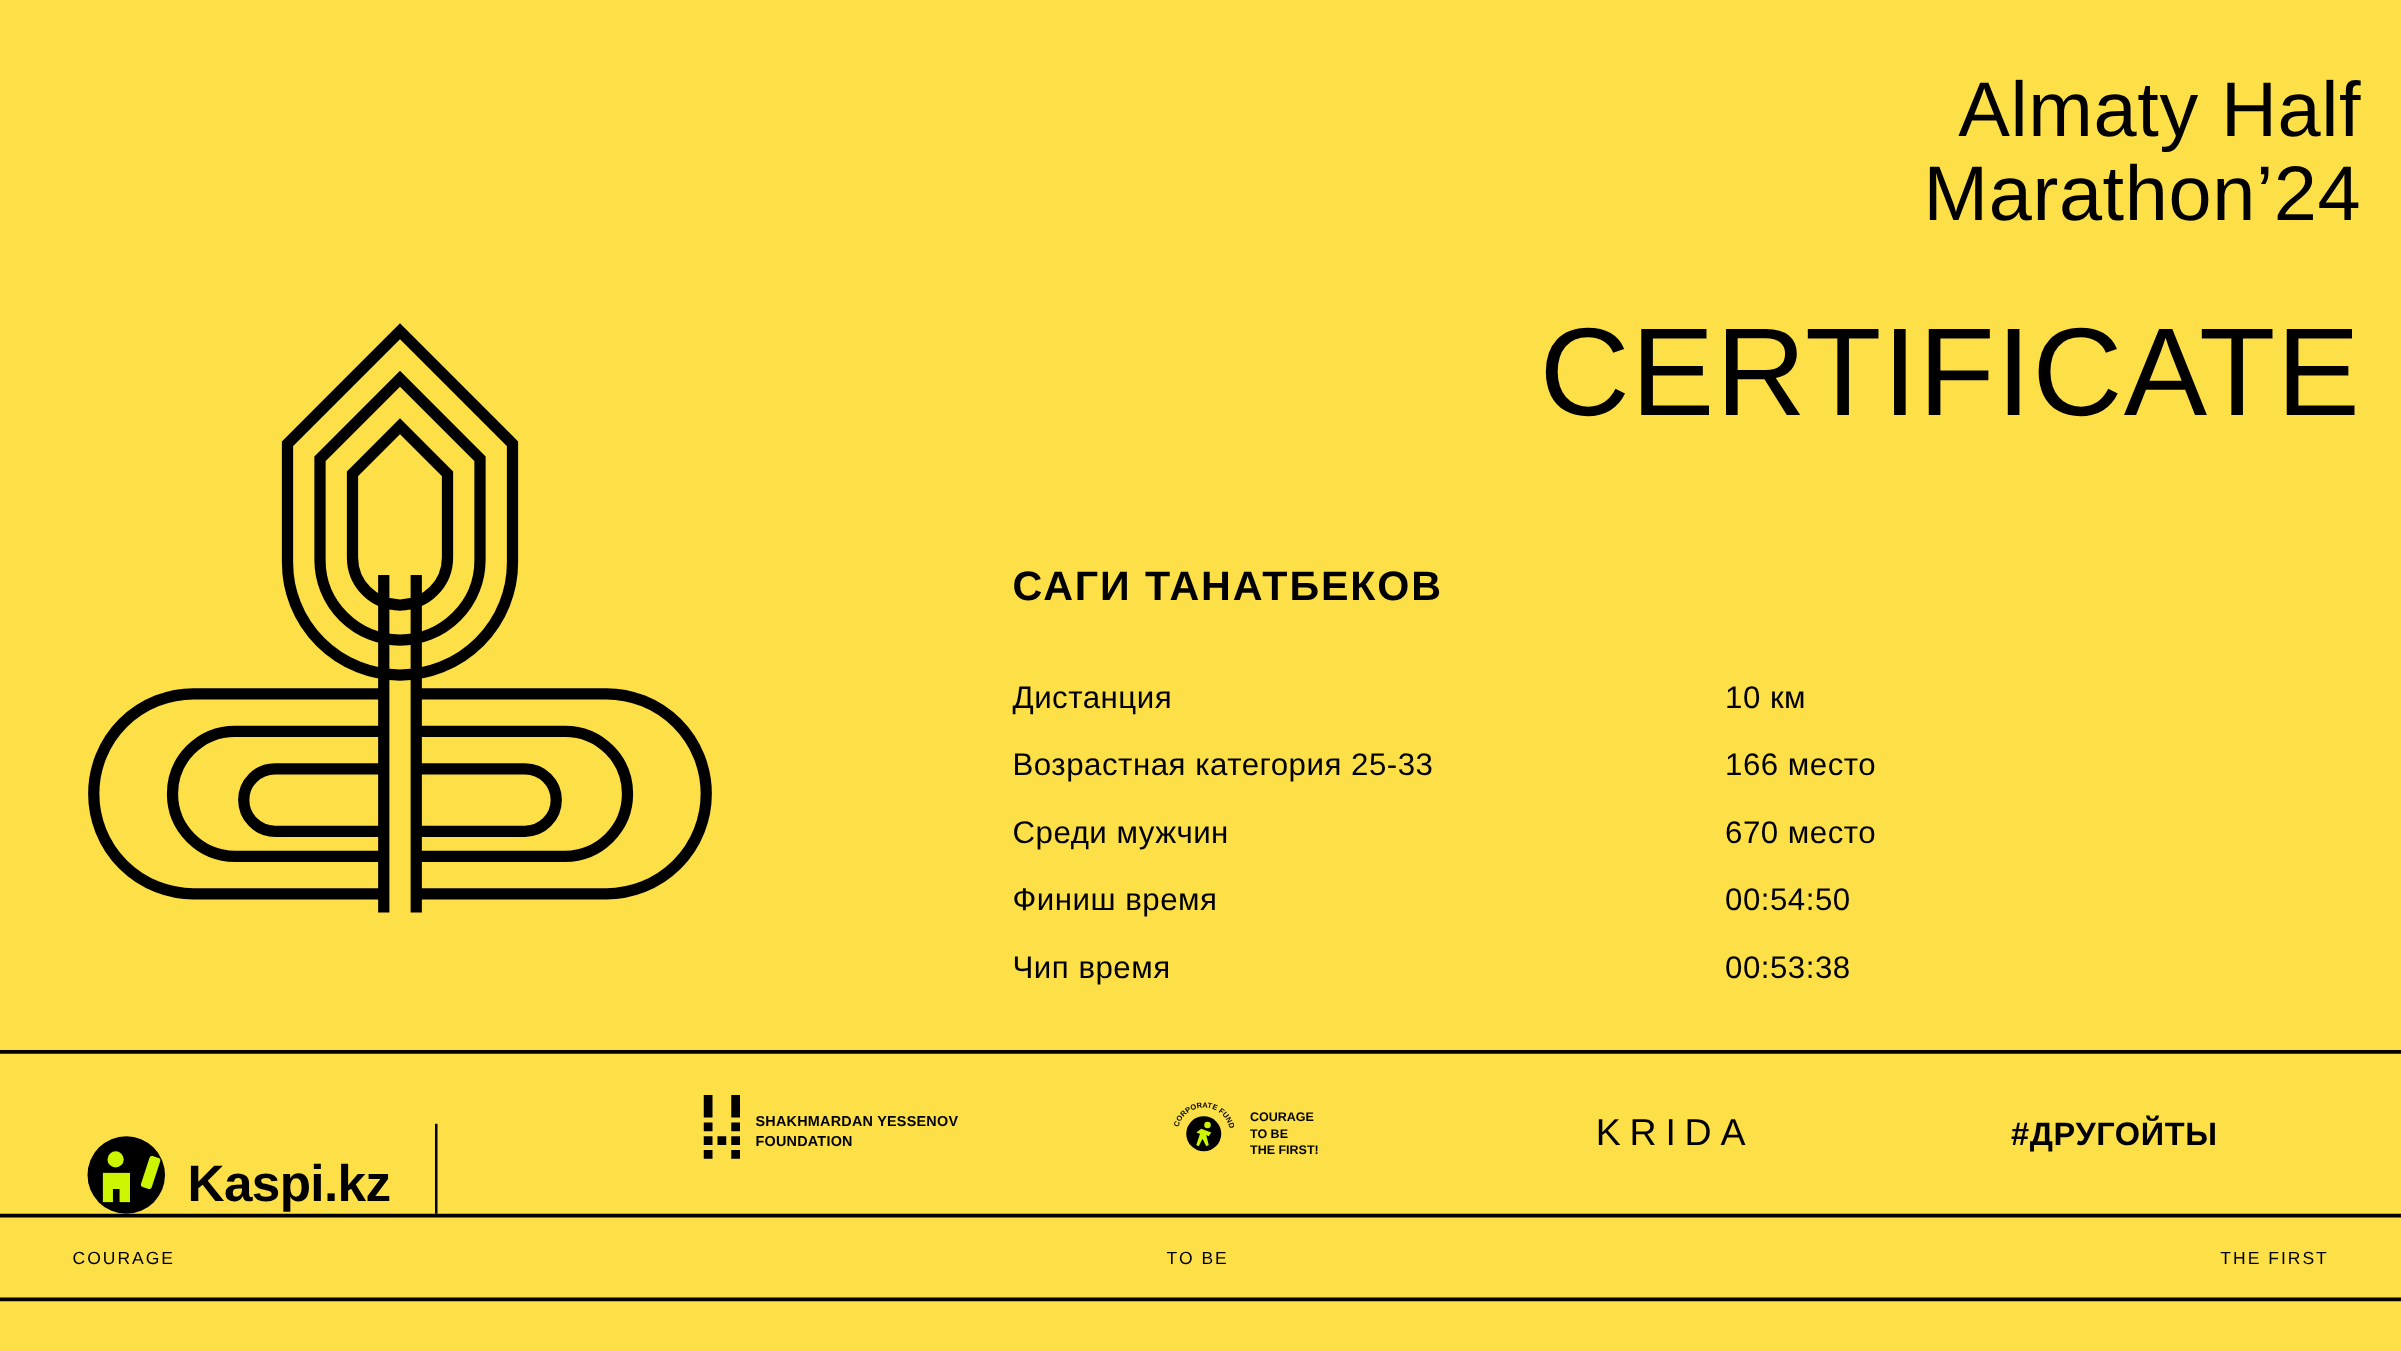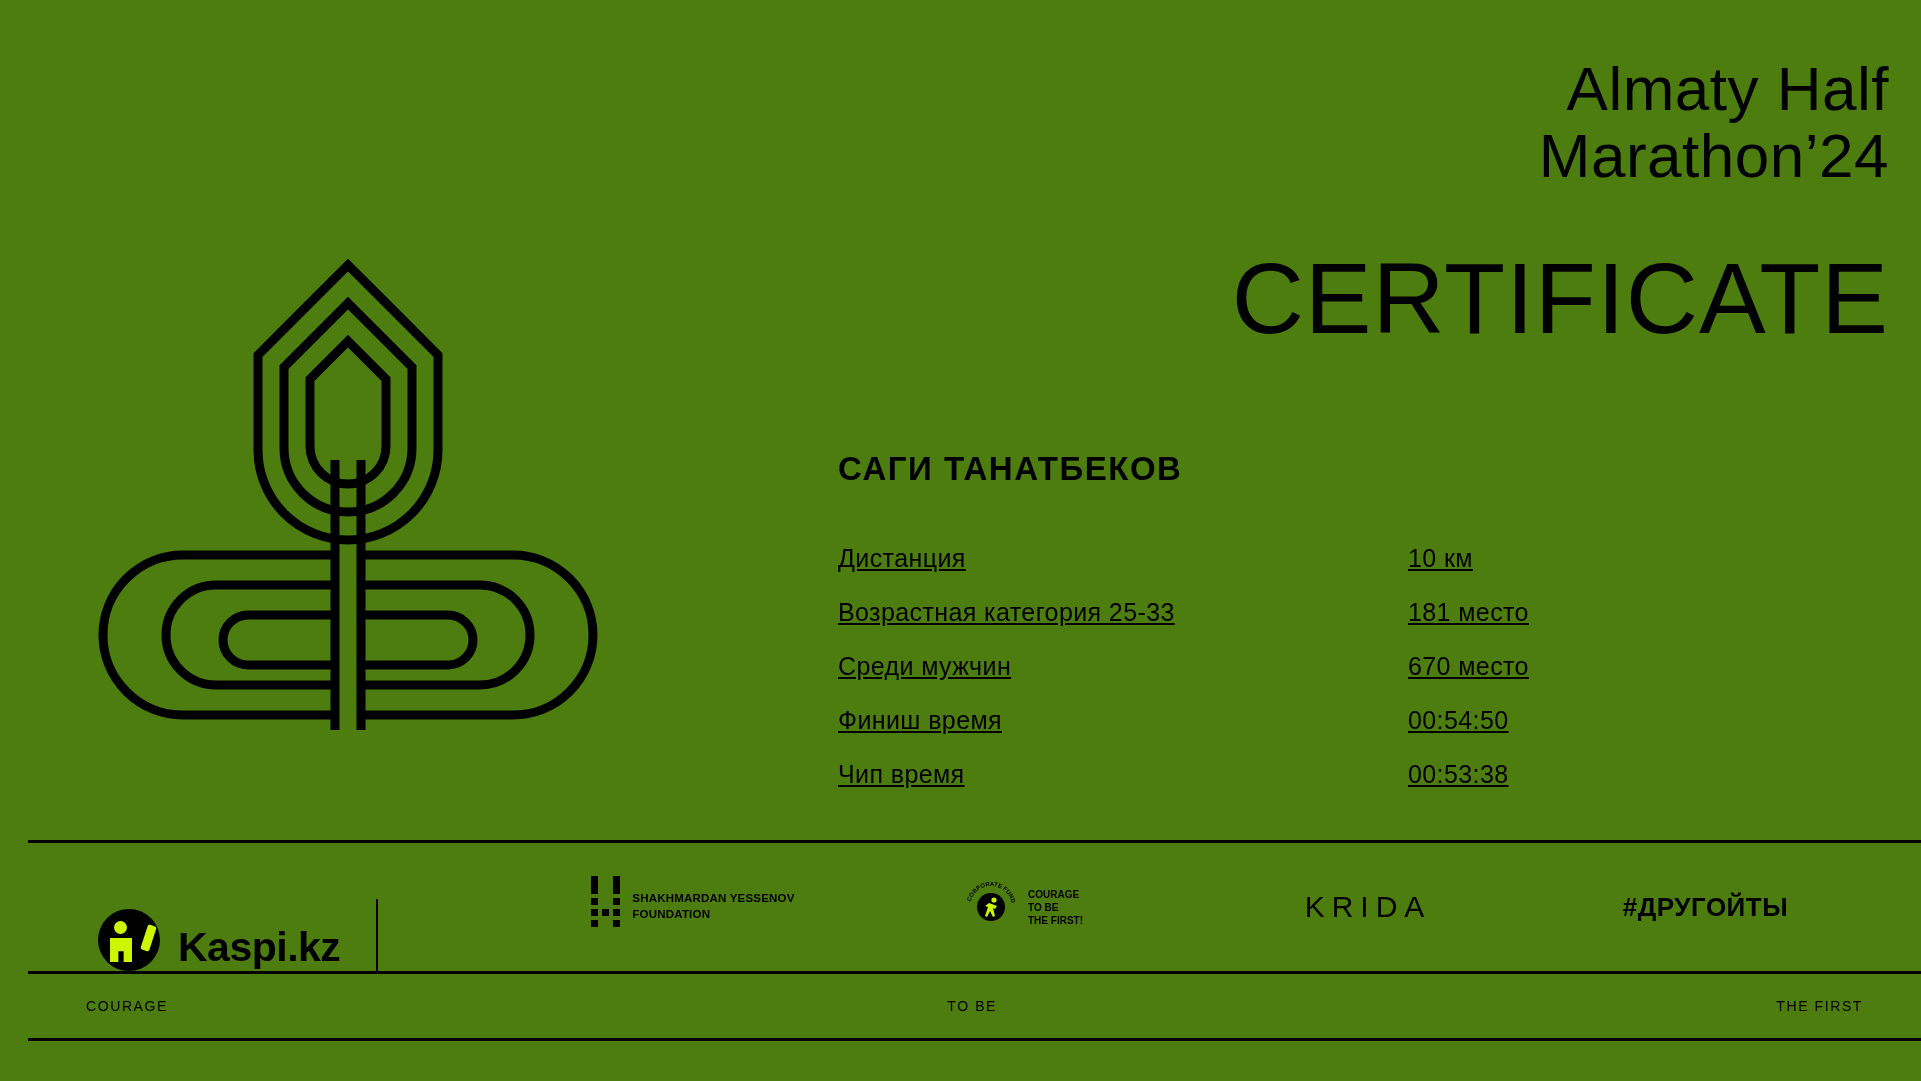--- a/index.html
+++ b/index.html
@@ -11,24 +11,23 @@
     width: 1921px;
     height: 1081px;
     overflow: hidden;
     font-family: "Liberation Sans", sans-serif;
     color: #000;
     position: relative;
   }
   .certificate {
     position: absolute;
     inset: 0;
-    background: #4d7c0f;
+    background: #fde047;
     display: flex;
     flex-direction: column;
-    padding-left: 28px;
   }
   
   .main {
     position: relative;
     flex: 0 0 840px;
     height: 840px;
   }
   
   .emblem {
     position: absolute;
@@ -74,21 +73,20 @@
   }
   .participant-name {
     font-size: 33px;
     font-weight: bold;
     letter-spacing: 1.5px;
     margin: 0 0 56px 0;
   }
   .results {
     width: 100%;
     border-collapse: collapse;
-    text-decoration: underline;
   }
   .results tr td {
     font-size: 25px;
     padding: 0 0 25px 0;
     vertical-align: top;
     letter-spacing: 0.4px;
   }
   .results tr td.label {
     width: 570px;
   }
@@ -298,21 +296,21 @@
     <div class="participant-block">
       <div class="participant-name">САГИ ТАНАТБЕКОВ</div>
       <table class="results">
         <tbody>
           <tr>
             <td class="label">Дистанция</td>
             <td class="value">10 км</td>
           </tr>
           <tr>
             <td class="label">Возрастная категория 25-33</td>
-            <td class="value">181 место</td>
+            <td class="value">166 место</td>
           </tr>
           <tr>
             <td class="label">Среди мужчин</td>
             <td class="value">670 место</td>
           </tr>
           <tr>
             <td class="label">Финиш время</td>
             <td class="value">00:54:50</td>
           </tr>
           <tr>

